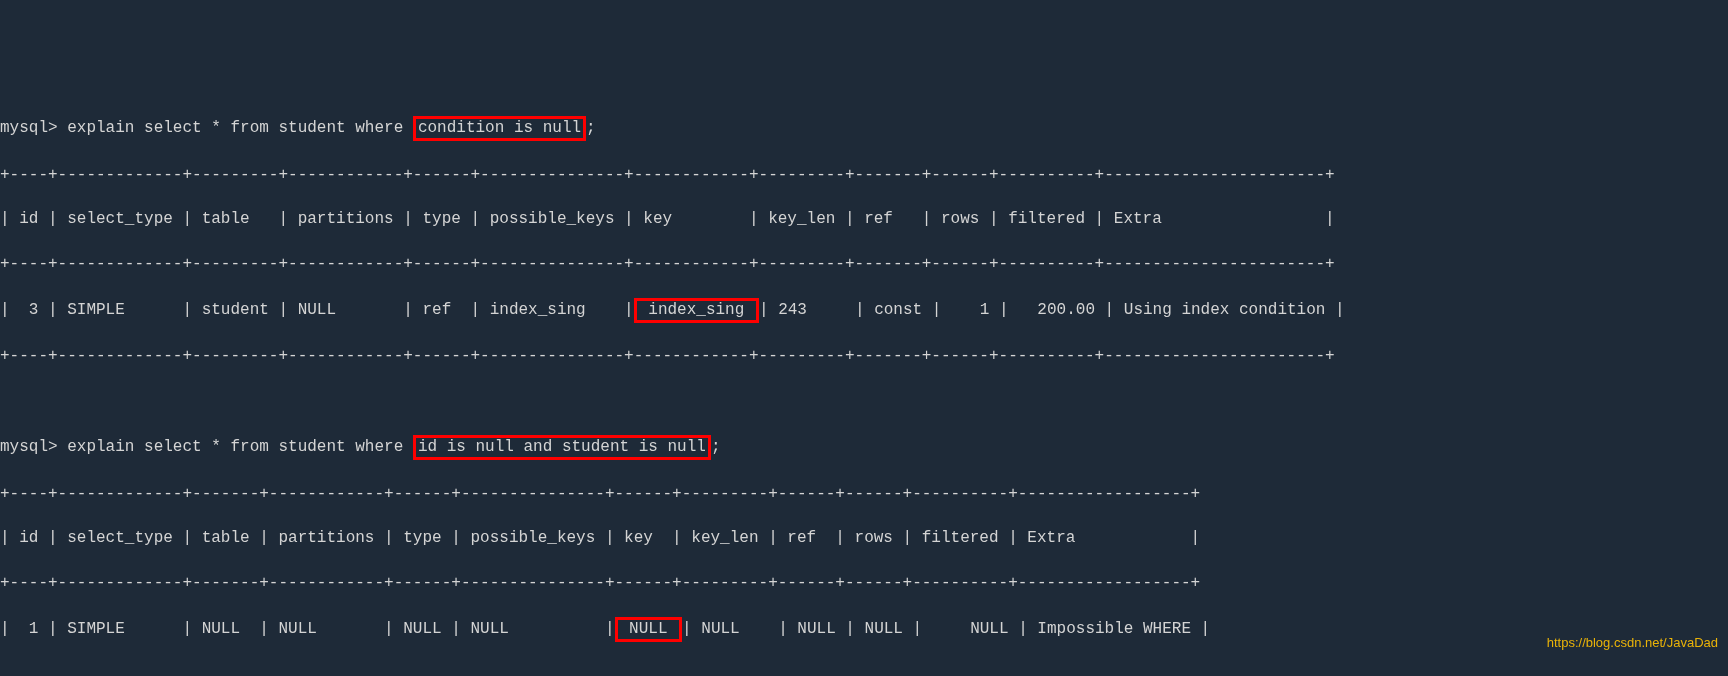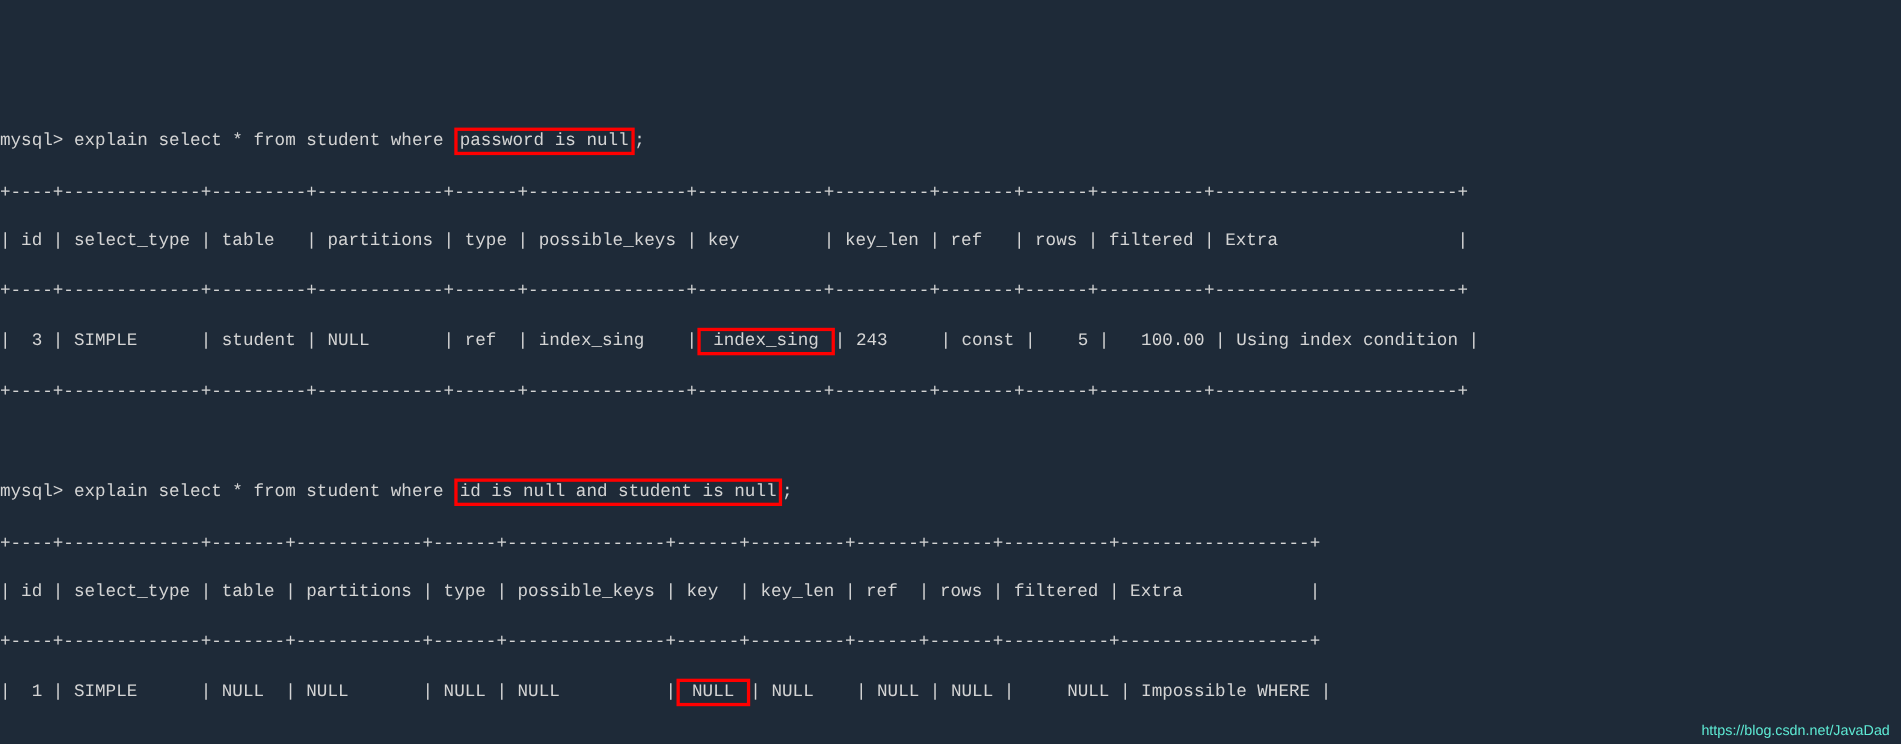--- a/index.html
+++ b/index.html
@@ -18,40 +18,40 @@
   }
   .line { display: block; }
   .hl {
     border: 3px solid #ff0000;
     padding: 0 2px;
     display: inline-block;
     line-height: 1.2;
   }
   .watermark {
     position: absolute;
-    bottom: 3px;
+    bottom: 24px;
     right: 10px;
-    color: #5eead4;
+    color: #eab308;
     font-size: 13px;
     font-family: Arial, sans-serif;
     white-space: normal;
     padding-left: 12px;
   }
 </style>
 </head>
 <body>
 
 
 
 <div>
-<span class="line"><span>mysql&gt; explain select * from student where </span><span class="hl">password is null</span><span>;</span></span>
+<span class="line"><span>mysql&gt; explain select * from student where </span><span class="hl">condition is null</span><span>;</span></span>
 <span class="line">+----+-------------+---------+------------+------+---------------+------------+---------+-------+------+----------+-----------------------+</span>
 <span class="line">| id | select_type | table   | partitions | type | possible_keys | key        | key_len | ref   | rows | filtered | Extra                 |</span>
 <span class="line">+----+-------------+---------+------------+------+---------------+------------+---------+-------+------+----------+-----------------------+</span>
-<span class="line"><span>|  3 | SIMPLE      | student | NULL       | ref  | index_sing    |</span><span class="hl"> index_sing </span><span>| 243     | const |    5 |   100.00 | Using index condition |</span></span>
+<span class="line"><span>|  3 | SIMPLE      | student | NULL       | ref  | index_sing    |</span><span class="hl"> index_sing </span><span>| 243     | const |    1 |   200.00 | Using index condition |</span></span>
 <span class="line">+----+-------------+---------+------------+------+---------------+------------+---------+-------+------+----------+-----------------------+</span>
 <span class="line"> </span>
 <span class="line"><span>mysql&gt; explain select * from student where </span><span class="hl">id is null and student is null</span><span>;</span></span>
 <span class="line">+----+-------------+-------+------------+------+---------------+------+---------+------+------+----------+------------------+</span>
 <span class="line">| id | select_type | table | partitions | type | possible_keys | key  | key_len | ref  | rows | filtered | Extra            |</span>
 <span class="line">+----+-------------+-------+------------+------+---------------+------+---------+------+------+----------+------------------+</span>
 <span class="line"><span>|  1 | SIMPLE      | NULL  | NULL       | NULL | NULL          |</span><span class="hl"> NULL </span><span>| NULL    | NULL | NULL |     NULL | Impossible WHERE |</span></span>
 
 
 

